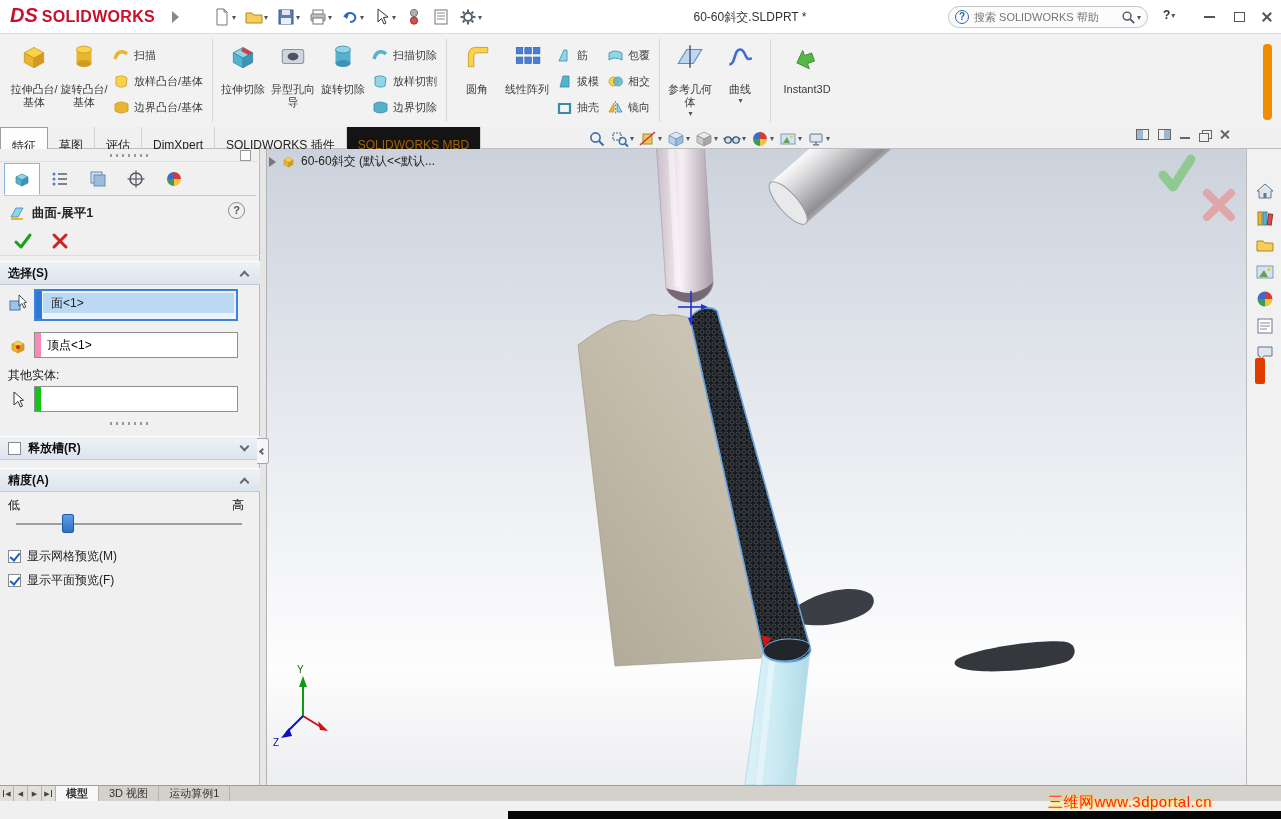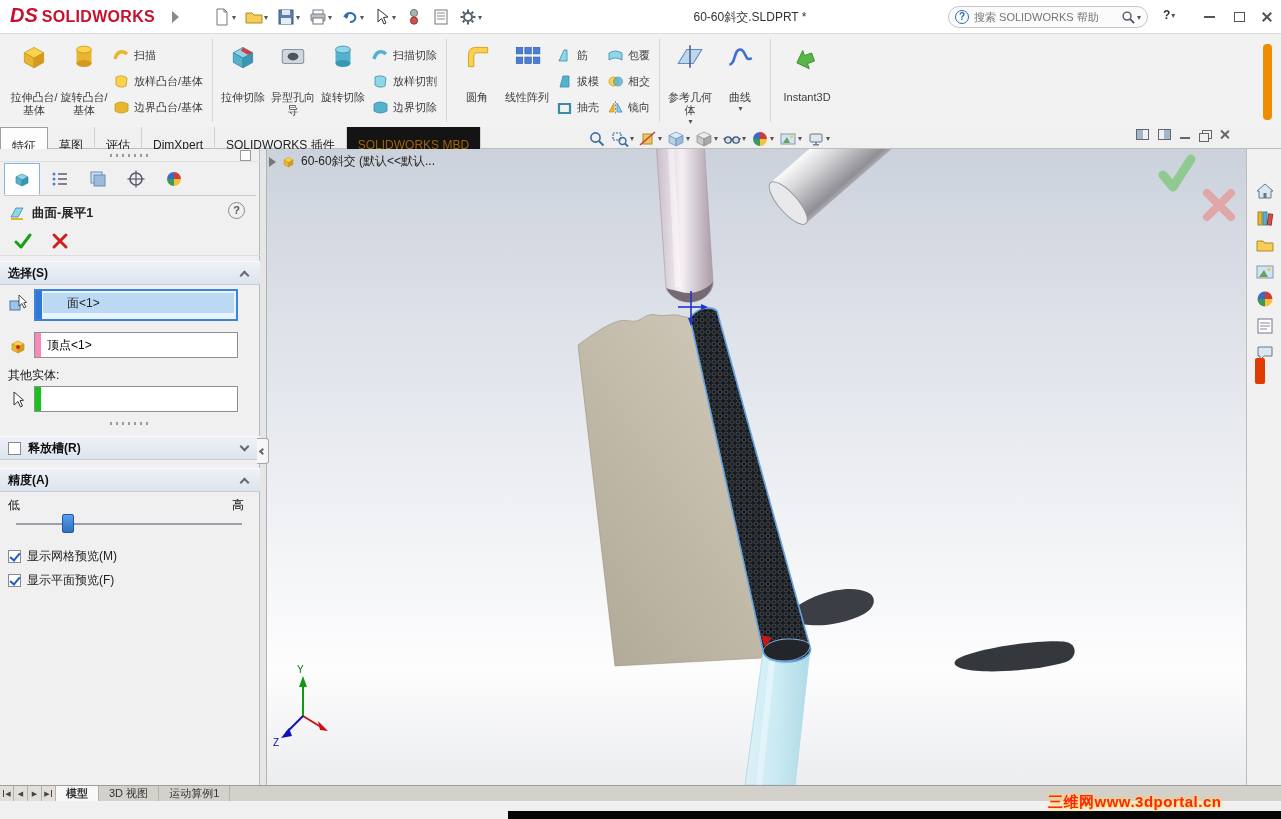--- a/index.html
+++ b/index.html
@@ -27,21 +27,21 @@
 .maxbox{width:11px;height:10px;border:1.5px solid #555}
 .xicon{position:relative;width:12px;height:12px}
 .xicon::before,.xicon::after{content:"";position:absolute;left:5px;top:0;width:1.8px;height:12px;background:#555}
 .xicon::before{transform:rotate(45deg)}.xicon::after{transform:rotate(-45deg)}
 
 #ribbon{position:absolute;left:0;top:34px;width:1281px;height:93px;background:#f2f2f2;display:flex;align-items:stretch;padding-left:6px}
 .rgroup{display:flex;align-items:flex-start;padding:2px 3px}
 .rsep{width:1px;background:#d7d7d7;margin:5px 2px}
 .bigbtn{width:50px;display:flex;flex-direction:column;align-items:center;padding-top:5px;border-radius:2px}
 .bigbtn svg{width:30px;height:30px}
-.bigbtn .lbl{font-size:11px;line-height:13px;text-align:center;color:#3c3c3c;margin-top:20px;width:48px}
+.bigbtn .lbl{font-size:11px;line-height:13px;text-align:center;color:#3c3c3c;margin-top:12px;width:48px}
 .stack{display:flex;flex-direction:column;padding-top:6px}
 .smallbtn{display:flex;align-items:center;height:26px;padding:0 4px;font-size:11px;color:#3c3c3c;white-space:nowrap}
 .smallbtn svg{width:17px;height:17px;margin-right:4px;flex:none}
 #orange-strip{position:absolute;left:1263px;top:44px;width:9px;height:76px;background:#f08c00;border-radius:4px}
 
 #tabrow{position:absolute;left:0;top:127px;width:1281px;height:22px;background:#f0f0f0;border-bottom:1px solid #bdbdbd;display:flex;align-items:stretch}
 .rtab{padding:18px 11px;font-size:12px;color:#222;border-right:1px solid #d2d2d2;display:flex;align-items:center}
 .rtab.active{background:#fdfdfd;border:1px solid #9f9f9f;border-bottom:none}
 .rtab.dark{background:#141414;color:#a16207}
 #headsup{position:absolute;left:586px;top:128px;height:21px;display:flex;align-items:center;gap:1px}
@@ -75,21 +75,21 @@
 .pm-header{position:absolute;left:0;width:260px;height:24px;background:linear-gradient(#eef2f7,#dde4ed);border-top:1px solid #fcfcfe;border-bottom:1px solid #c3ccd8;display:flex;align-items:center;padding:0 8px;font-weight:bold;color:#101010}
 .chv{position:absolute;right:12px;width:7px;height:7px;border-left:2px solid #667;border-bottom:2px solid #667}
 .chv.up{transform:rotate(135deg);top:10px}
 .chv.dn{transform:rotate(-45deg);top:6px}
 .selrow{position:absolute;left:0;width:260px;display:flex;align-items:flex-start}
 .selrow .ric{width:20px;height:20px;margin:4px 6px 0 8px;flex:none}
 .selbox{position:relative;height:26px;width:204px;background:#fff;border:1px solid #8f8f8f;display:flex;align-items:center}
 .selbox .strip{position:absolute;left:0;top:0;bottom:0;width:6px}
 .selbox .val{margin-left:12px;font-size:12px;color:#000}
 .selbox.active{height:32px;border:2px solid #3f83d8;background:#eaf4fd}
-.selbox.active .selitem{position:absolute;left:7px;right:2px;top:2px;height:20px;background:#bcd9f4;display:flex;align-items:center;padding-left:24px}
+.selbox.active .selitem{position:absolute;left:7px;right:2px;top:2px;height:20px;background:#bcd9f4;display:flex;align-items:center;padding-left:8px}
 .pm-label{position:absolute;left:8px;color:#111}
 .cb{position:relative;width:13px;height:13px;border:1px solid #8a8a8a;background:#fff;flex:none}
 .cb.on::after{content:"";position:absolute;left:3px;top:0px;width:4px;height:8px;border-right:2px solid #1f5fc0;border-bottom:2px solid #1f5fc0;transform:rotate(40deg)}
 .cbrow{position:absolute;left:8px;display:flex;align-items:center;gap:6px}
 #slider-track{position:absolute;left:16px;top:374px;width:226px;height:2px;background:#9aa0a8}
 #slider-handle{position:absolute;left:62px;top:365px;width:12px;height:19px;background:linear-gradient(#5aa0ea,#2f6fc0);border:1px solid #1d5aa8;border-radius:2px}
 #pm-collapse{position:absolute;left:257px;top:438px;width:12px;height:26px;background:#f6f6f6;border:1px solid #a8a8a8;border-left:none;border-radius:0 3px 3px 0;z-index:5;display:flex;align-items:center;justify-content:center}
 #pm-collapse .a{width:5px;height:5px;border-left:2px solid #667;border-bottom:2px solid #667;transform:rotate(45deg)}
 
 #splitter{position:absolute;left:260px;top:149px;width:7px;height:636px;background:#e6e6e6;border-right:1px solid #b2b2b2}
@@ -108,21 +108,21 @@
 
 #bottomtabs{position:absolute;left:0;top:785px;width:1281px;height:16px;background:#d4d1cb;border-top:1px solid #9e9e9e;display:flex;align-items:stretch}
 .navbtn{width:14px;height:100%;border-right:1px solid #b5b2ac;display:flex;align-items:center;justify-content:center;font-size:7px;color:#444;background:#e2dfd9}
 .navbtn .bar{width:1px;height:7px;background:#444;margin:0 1px}
 .dtab{padding:1px 10px;font-size:11px;display:flex;align-items:center;border-right:1px solid #b5b2ac;color:#333}
 .dtab.active{background:#f8f8f8;font-weight:bold}
 
 #statusbar{position:absolute;left:0;top:801px;width:1281px;height:18px;background:#f0f0f0;border-top:1px solid #c6c6c6;display:flex;align-items:center}
 #status-msg{margin-left:8px;color:#333}
 #status-right{position:absolute;left:1076px;top:3px;display:flex;gap:10px;color:#222}
-#watermark{position:absolute;left:1048px;top:793px;font-size:15px;font-weight:bold;color:#ff2222;z-index:60;letter-spacing:.5px;text-shadow:0 0 2px #ffe34c,0 0 4px #ffd24c,1px 1px 0 #ffec8a}
+#watermark{position:absolute;left:1048px;top:793px;font-size:15px;font-weight:normal;color:#ff2222;z-index:60;letter-spacing:.5px;text-shadow:0 0 2px #ffe34c,0 0 4px #ffd24c,1px 1px 0 #ffec8a}
 #blackstrip{position:absolute;left:508px;top:811px;width:773px;height:8px;background:#050505;z-index:55}
 </style>
 </head>
 <body>
 
 <div id="app">
 
   <div id="titlebar">
     <div id="logo">
       <span class="ds">DS</span>

